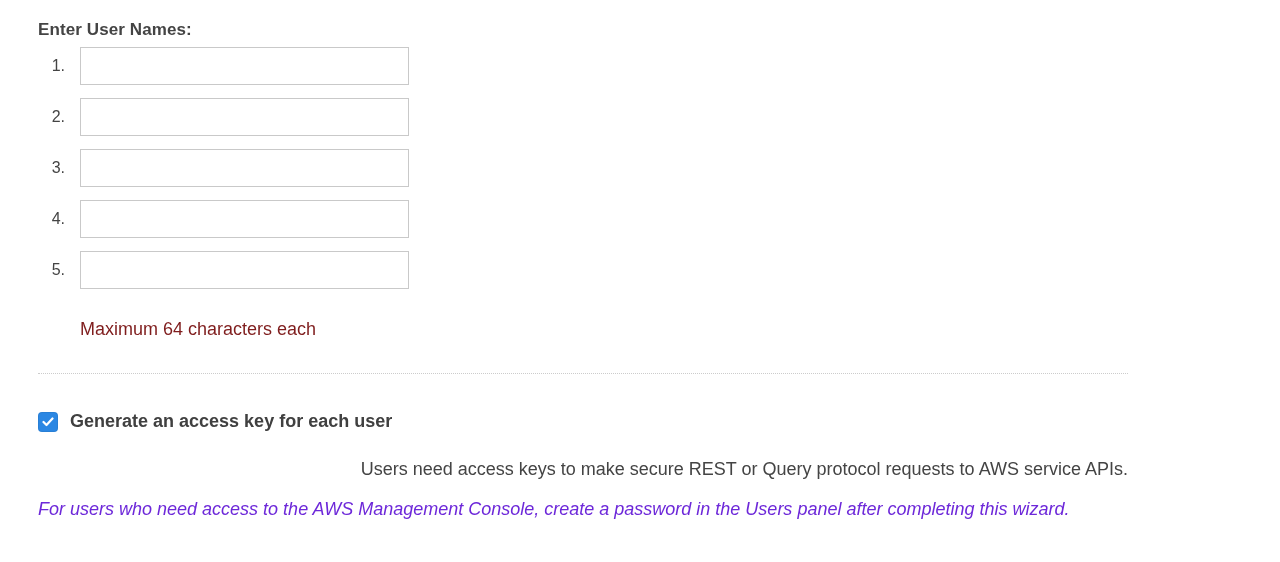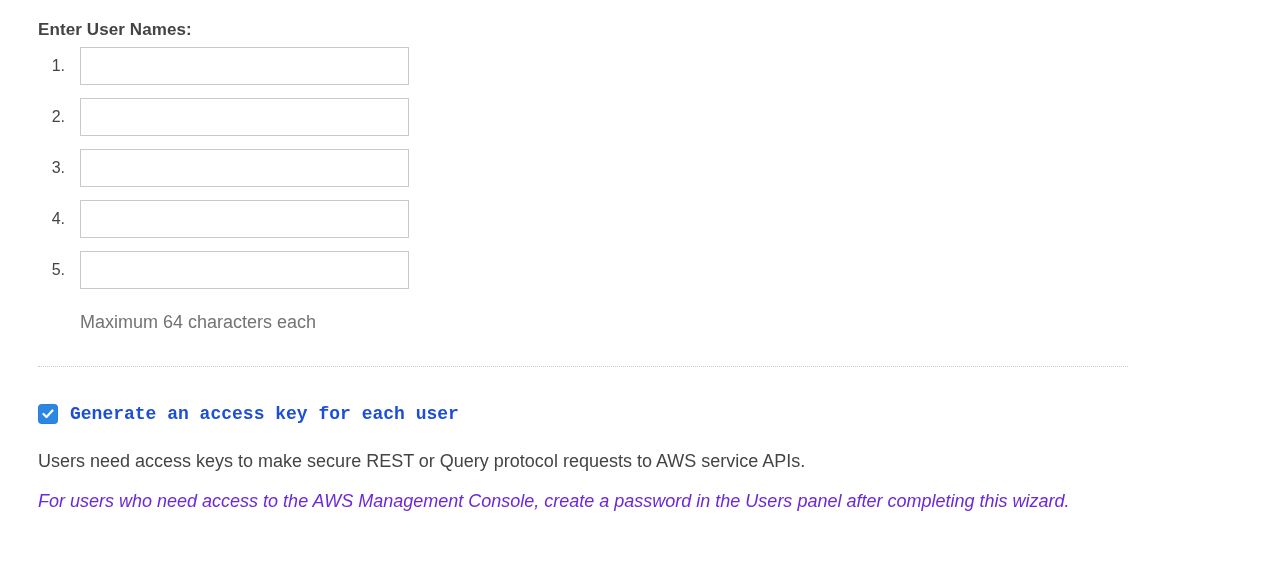--- a/index.html
+++ b/index.html
@@ -44,23 +44,23 @@
     border: 1px solid #c9c9c9;
     border-radius: 0;
     background: #fff;
     font-size: 16px;
     padding: 0 8px;
     box-sizing: content-box;
     outline: none;
     color: #444;
   }
   .hint {
-    margin: 23px 0 0 42px;
+    margin: 30px 0 0 42px;
     font-size: 18px;
-    color: #737373;
+    color: #7f1d1d;
   }
   .divider {
     border: none;
     border-top: 1px dotted #ccc;
     margin: 33px 0 0 0;
     height: 0;
   }
   .checkbox-row {
     display: flex;
     align-items: center;
@@ -76,31 +76,30 @@
     align-items: center;
     justify-content: center;
     cursor: pointer;
     box-shadow: inset 0 0 0 1px rgba(0,0,0,0.06);
   }
   .checkbox svg { display: block; }
   .checkbox-label {
     margin-left: 12px;
     font-size: 18px;
     font-weight: bold;
-    color: #1d4ed8;
+    color: #404040;
     cursor: pointer;
-    font-family: Liberation Mono, monospace;
   }
   .para {
     margin: 0;
     font-size: 18px;
     line-height: 22px;
     color: #444;
   }
-  .para-normal { margin-top: 26px; }
+  .para-normal { margin-top: 26px; text-align: right; }
   .para-italic {
     margin-top: 18px;
     font-style: italic;
     color: #6d28d9;
   }
 </style>
 </head>
 <body>
 
 <div class="page">

